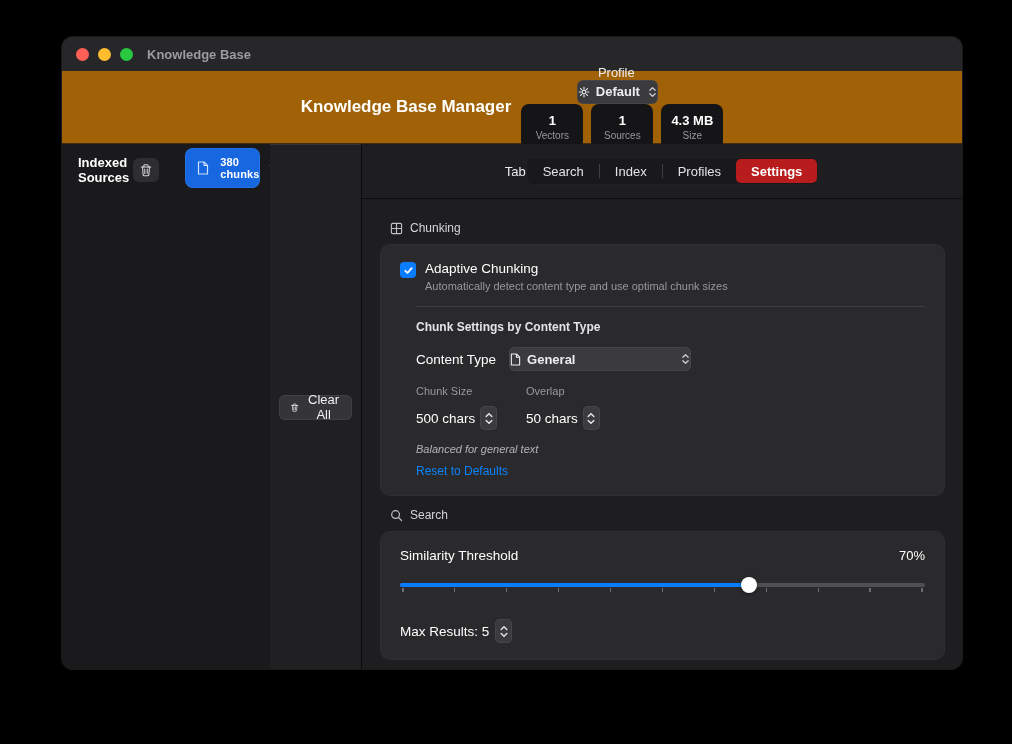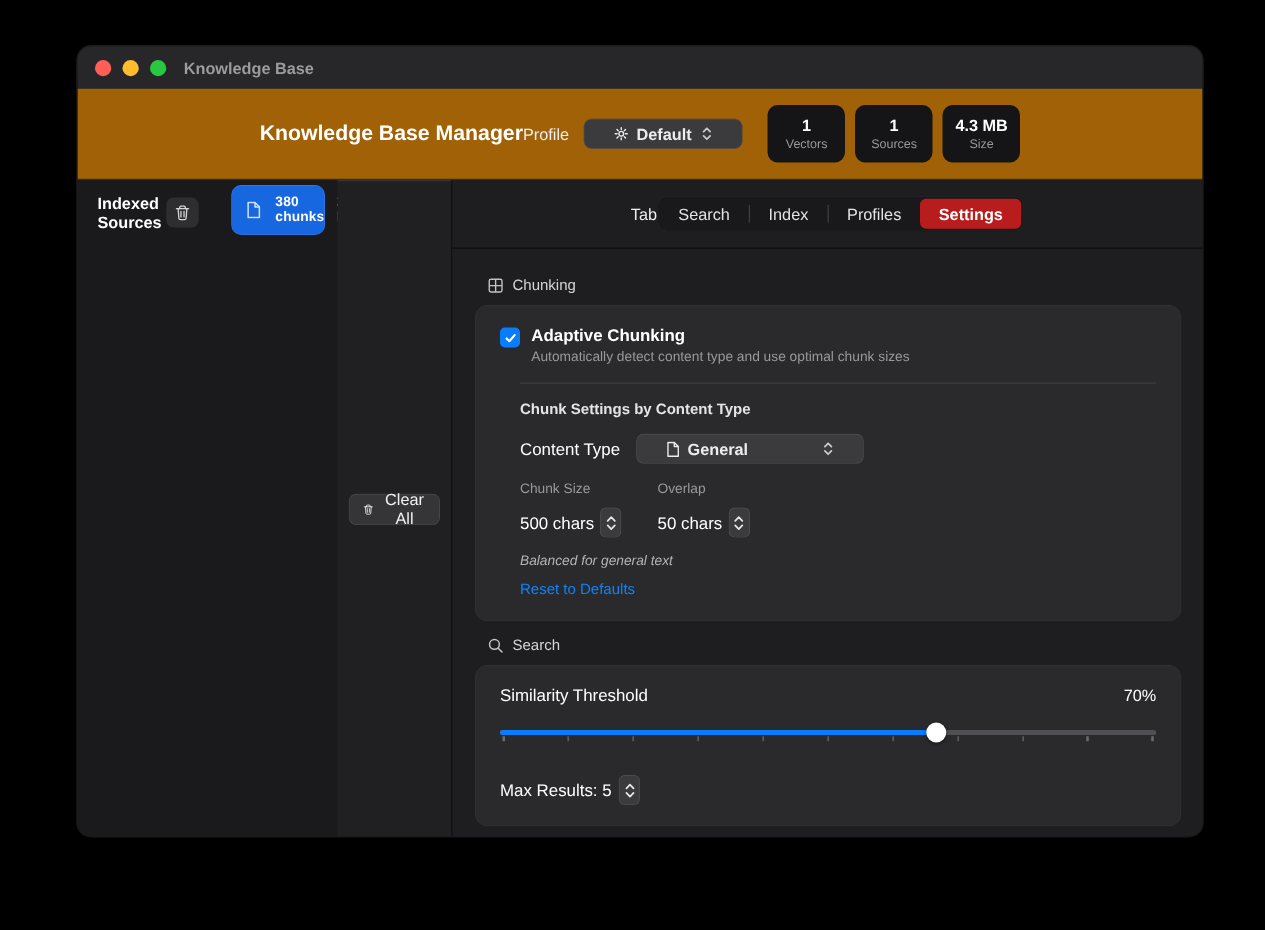--- a/index.html
+++ b/index.html
@@ -10,24 +10,24 @@
   
   .titlebar{height:34px;flex:0 0 34px;background:#27272a;display:flex;align-items:center;padding:0 14px;}
   .traffic{display:flex;gap:9px;align-items:center;}
   .dot{width:13px;height:13px;border-radius:50%;display:inline-block;cursor:pointer;}
   .dot.red{background:#ff5f57;}.dot.yellow{background:#febc2e;}.dot.green{background:#28c840;}
   .tb-title{margin-left:14px;font-size:13px;font-weight:bold;color:#9b9ba0;}
   
   .header{height:72px;flex:0 0 72px;background:#a16207;display:flex;align-items:center;
     justify-content:center;padding:0 17px;border-bottom:1px solid rgba(0,0,0,0.55);}
   .header h1{margin:0;font-size:17px;font-weight:bold;color:#fff;}
-  .header-right{display:flex;align-items:center;gap:10px;}
+  .header-right{display:flex;align-items:center;flex-direction:column;}
   .profile-label{font-size:13px;color:#ededf0;margin-right:2px;}
   .popup{display:inline-flex;align-items:center;gap:6px;background:#3b3b3e;border:none;color:#ededf0;
-    border-radius:6px;height:24px;padding:0 24px;font-size:13px;font-weight:600;cursor:pointer;
+    border-radius:6px;height:24px;padding:0 1px;font-size:13px;font-weight:600;cursor:pointer;
     box-shadow:inset 0 0 0 0.5px rgba(255,255,255,0.12);font-family:inherit;}
   .popup .updown{margin-left:2px;color:#c9c9ce;}
   .stats{display:flex;gap:8px;margin-left:10px;}
   .stat{width:62px;height:46px;background:#151517;border-radius:8px;display:flex;flex-direction:column;
     align-items:center;justify-content:center;gap:2px;}
   .stat .v{font-size:13px;font-weight:bold;color:#fff;}
   .stat .l{font-size:10px;color:#98989d;}
   
   .app-body{flex:1;display:flex;min-height:0;}
   .sidebar{width:299px;flex:0 0 299px;background:#1a1a1c;border-right:1px solid rgba(0,0,0,0.6);
@@ -59,21 +59,21 @@
   .seg.active{background:#b91c1c;color:#fff;font-weight:600;}
   .seg-sep{width:1px;height:14px;background:#3f3f43;}
   .content{flex:1;padding:10px 17px 0 18px;overflow:hidden;}
   .section-head{display:flex;align-items:center;gap:7px;margin:12px 2px 9px 10px;color:#d5d5d9;font-size:12px;}
   .section-head svg{color:#c2c2c7;}
   .card{background:#2a2a2c;border-radius:10px;padding:17px 20px;box-shadow:inset 0 0 0 0.5px rgba(255,255,255,0.05);}
   
   .check-row{display:flex;gap:9px;align-items:flex-start;}
   .checkbox{width:16px;height:16px;background:#0a7cff;border-radius:4px;display:inline-flex;align-items:center;
     justify-content:center;margin-top:1px;cursor:pointer;flex:0 0 16px;}
-  .check-title{font-size:13.5px;font-weight:bold;color:#fff;}
+  .check-title{font-size:13.5px;font-weight:normal;color:#fff;}
   .check-desc{font-size:11px;color:#98989d;margin-top:4px;}
   .divider{height:1px;background:rgba(255,255,255,0.09);margin:14px 0 13px 16px;}
   .chunk-lower{padding-left:16px;}
   .subhead{font-size:12px;font-weight:bold;color:#e4e4e8;margin-bottom:13px;}
   .ct-row{display:flex;align-items:center;gap:13px;margin-bottom:14px;}
   .ct-label{font-size:13.5px;color:#fff;}
   .popup.wide{width:182px;justify-content:flex-start;font-weight:600;}
   .popup.wide .grow{flex:1;}
   .cols{display:flex;}
   .col1{width:110px;}

